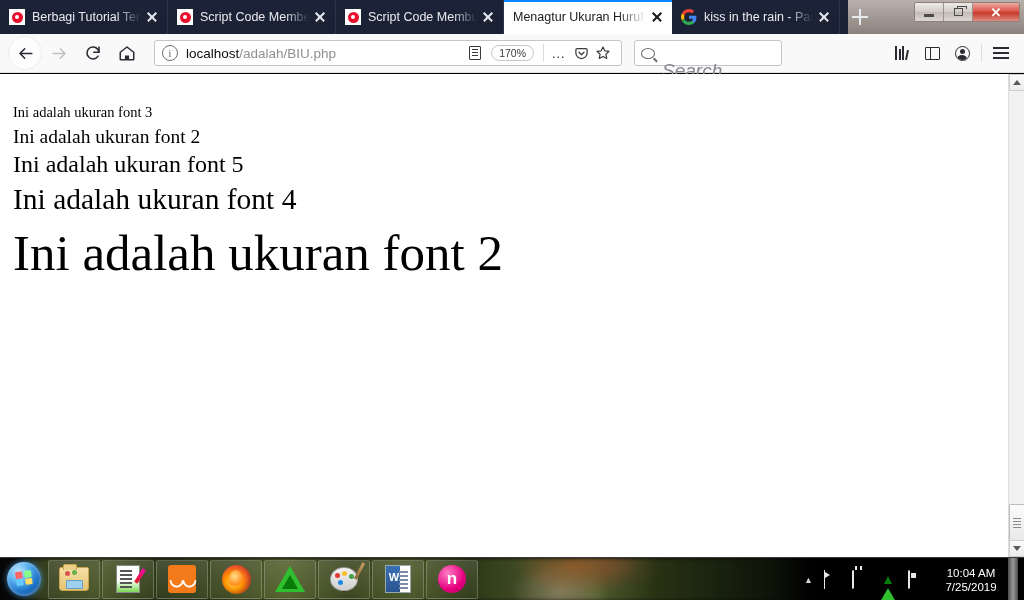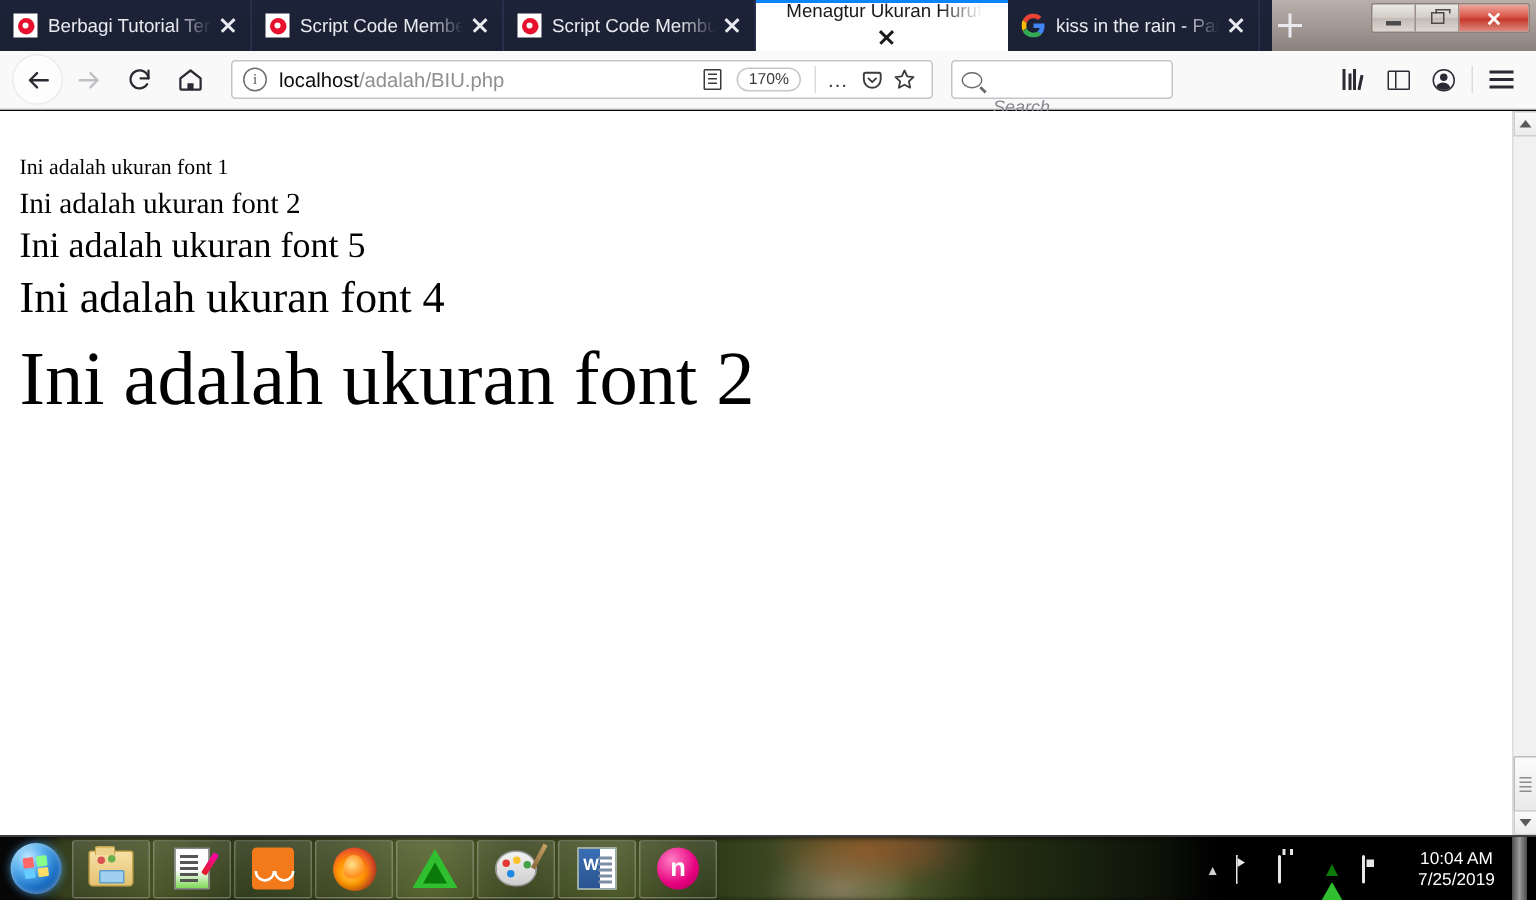--- a/index.html
+++ b/index.html
@@ -28,21 +28,20 @@
     color: #e9eaf0;
     font-size: 12.5px;
     border-right: 1px solid #2b3350;
     overflow: hidden;
     flex: 0 0 auto;
   }
   .tab.inactive { width: 168px; }
   .tab.active {
     width: 168px; background: #ffffff; color: #1a1a1a;
     border-right: none;
-    flex-direction: column;
   }
   .tab.active::before {
     content:""; position: absolute; left: 0; top: 0; right: 0; height: 2px;
     background: #0a84ff;
   }
   .favicon { width: 16px; height: 16px; flex: 0 0 16px; margin-right: 7px; position: relative; }
   .fav-target {
     width: 16px; height: 16px; background: #ffffff;
     display: flex; align-items: center; justify-content: center;
   }
@@ -154,21 +153,21 @@
     display: flex; align-items: center; padding: 0 6px;
   }
   .search-ico {
     flex: 0 0 14px; width: 11px; height: 11px; border: 1.5px solid #6b6b70;
     border-radius: 50%; position: relative; margin-right: 7px;
   }
   .search-ico::after {
     content:""; position:absolute; right:-4px; bottom:-3px; width:5px;height:1.6px;
     background:#6b6b70; transform: rotate(45deg);
   }
-  .search-ph { font-style: italic; font-size: 12px; color: #888890; margin-top: 35px; }
+  .search-ph { font-style: italic; font-size: 19px; color: #888890; margin-top: 35px; }
 
   .toolbar-right { margin-left: auto; display:flex; align-items:center; }
   .tbtn { width: 30px; height:30px; display:flex;align-items:center;justify-content:center; color:#2b2a33; }
   .lib-ico { display:flex; align-items:flex-end; height: 14px; }
   .lib-ico span { width:2px; background:#2b2a33; margin-right:1.5px; }
   .sidebar-ico { width:15px;height:13px;border:1.6px solid #2b2a33;border-radius:1px; position:relative;}
   .sidebar-ico::after{content:"";position:absolute;left:4px;top:0;bottom:0;width:1.6px;background:#2b2a33;}
   .acct-ico { width:15px;height:15px;border:1.6px solid #2b2a33;border-radius:50%;position:relative;overflow:hidden;}
   .acct-ico::before{content:"";position:absolute;left:4px;top:2px;width:5px;height:5px;border-radius:50%;background:#2b2a33;}
   .acct-ico::after{content:"";position:absolute;left:1.5px;top:8.5px;width:10px;height:9px;border-radius:50% 50% 0 0;background:#2b2a33;}
@@ -465,21 +464,21 @@
         <span class="burger">
             <span></span>
             <span></span>
             <span></span>
           </span>
       </div>
     </div>
   </div>
 
   <div class="content">
-    <div class="fline" style="font-size:14.5px;margin-top:31px;">Ini adalah ukuran font 1</div>
+    <div class="fline" style="font-size:14.5px;margin-top:31px;">Ini adalah ukuran font 3</div>
     <div class="fline" style="font-size:19.5px;margin-top:5px;">Ini adalah ukuran font 2</div>
     <div class="fline" style="font-size:24px;margin-top:5px;">Ini adalah ukuran font 5</div>
     <div class="fline" style="font-size:29.5px;margin-top:6px;">Ini adalah ukuran font 4</div>
     <div class="fline" style="font-size:51px;margin-top:11px;">Ini adalah ukuran font 2</div>
   </div>
 
   <div class="vscroll">
     <div class="vs-arrow vs-up">
         <i></i>
       </div>

